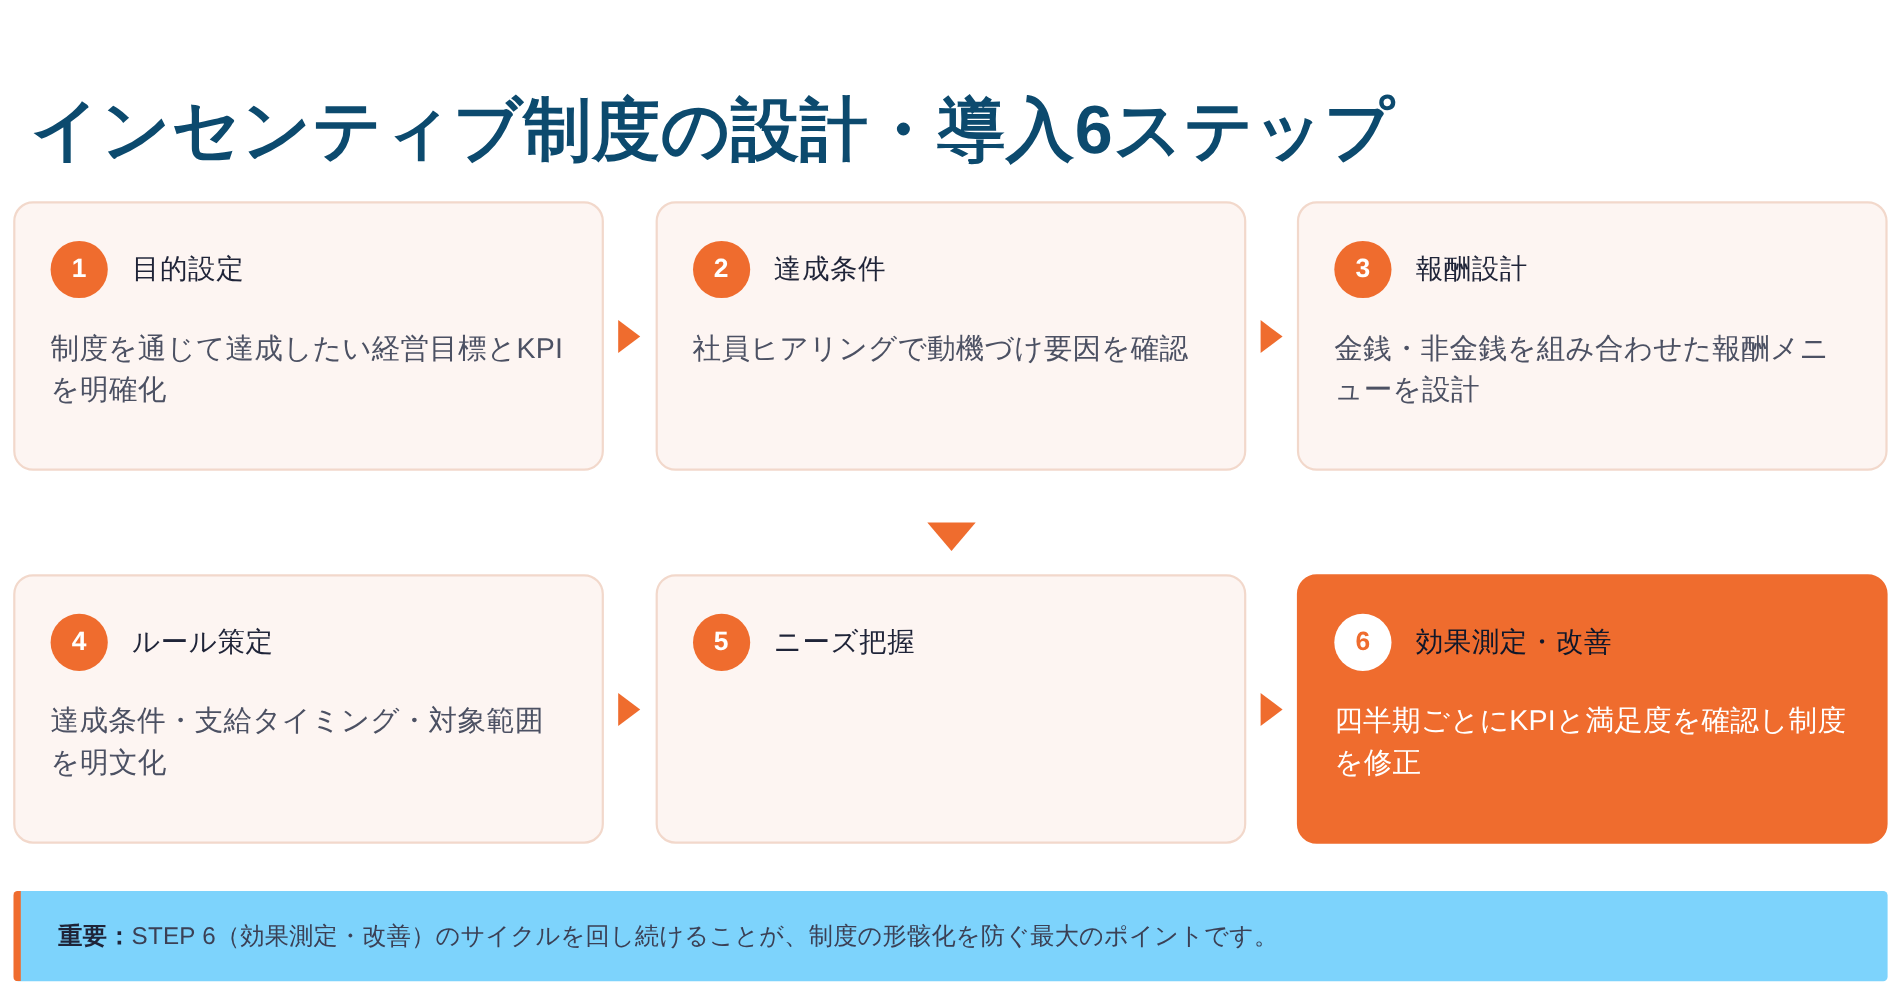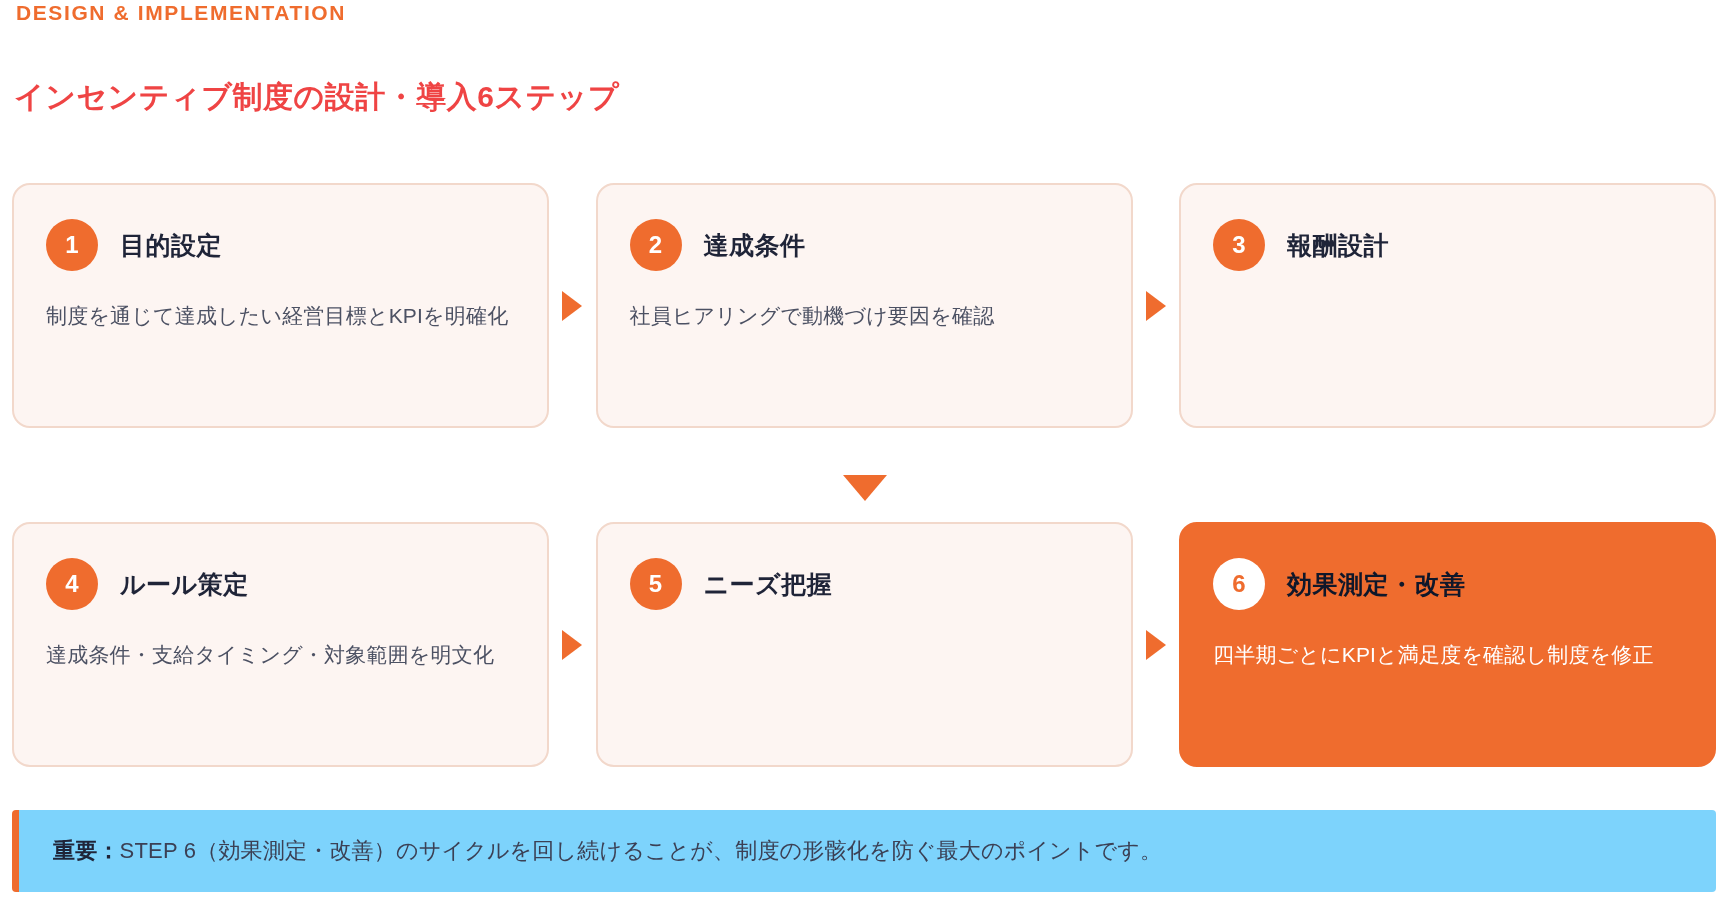--- a/index.html
+++ b/index.html
@@ -29,26 +29,26 @@
     left: 16px;
     top: 0px;
     font-size: 21px;
     font-weight: 700;
     letter-spacing: 1.6px;
     color: #ef6c2e;
     line-height: 26px;
   }
   .page-title {
     position: absolute;
-    left: 14px;
+    left: 28px;
     top: 46px;
-    font-size: 30px;
+    font-size: 62px;
     font-weight: 700;
     letter-spacing: 0.5px;
-    color: #ef4444;
+    color: #0c4a6e;
     line-height: 62px;
     white-space: nowrap;
   }
 
   
   .steps-row {
     position: absolute;
     left: 12px;
     display: flex;
     align-items: stretch;
@@ -91,29 +91,29 @@
     align-items: center;
     justify-content: center;
     line-height: 1;
   }
   .card.highlight .badge {
     background: #ffffff;
     color: #ef6c2e;
   }
   .card-title {
     font-size: 25px;
-    font-weight: 700;
+    font-weight: 400;
     color: #1f2438;
     line-height: 1.2;
     letter-spacing: 0.5px;
   }
   .card.highlight .card-title { color: #0f172a; }
 
   .card-desc {
-    font-size: 21px;
+    font-size: 26px;
     line-height: 38px;
     color: #4c5163;
     letter-spacing: 0.2px;
   }
   .card.highlight .card-desc { color: #ffffff; }
 
   
   .conn {
     flex: 1 1 auto;
     display: flex;
@@ -162,21 +162,20 @@
   .callout-label {
     font-weight: 700;
     color: #1f2438;
   }
 </style>
 </head>
 <body>
 
 <div class="page">
 
-  <div class="eyebrow">DESIGN &amp; IMPLEMENTATION</div>
   <h1 class="page-title">インセンティブ制度の設計・導入6ステップ</h1>
 
   <div class="steps-row row-top">
 
     <div class="card">
       <div class="card-head">
         <div class="badge">1</div>
         <div class="card-title">目的設定</div>
       </div>
       <div class="card-desc">制度を通じて達成したい経営目標とKPIを明確化</div>
@@ -196,20 +195,21 @@
 
     <div class="conn">
       <span class="arrow-right"></span>
     </div>
 
     <div class="card">
       <div class="card-head">
         <div class="badge">3</div>
         <div class="card-title">報酬設計</div>
       </div>
+      <div class="card-desc">金銭・非金銭を組み合わせた報酬メニューを設計</div>
     </div>
 
   </div>
 
   <span class="arrow-down"></span>
 
   <div class="steps-row row-bottom">
 
     <div class="card">
       <div class="card-head">

